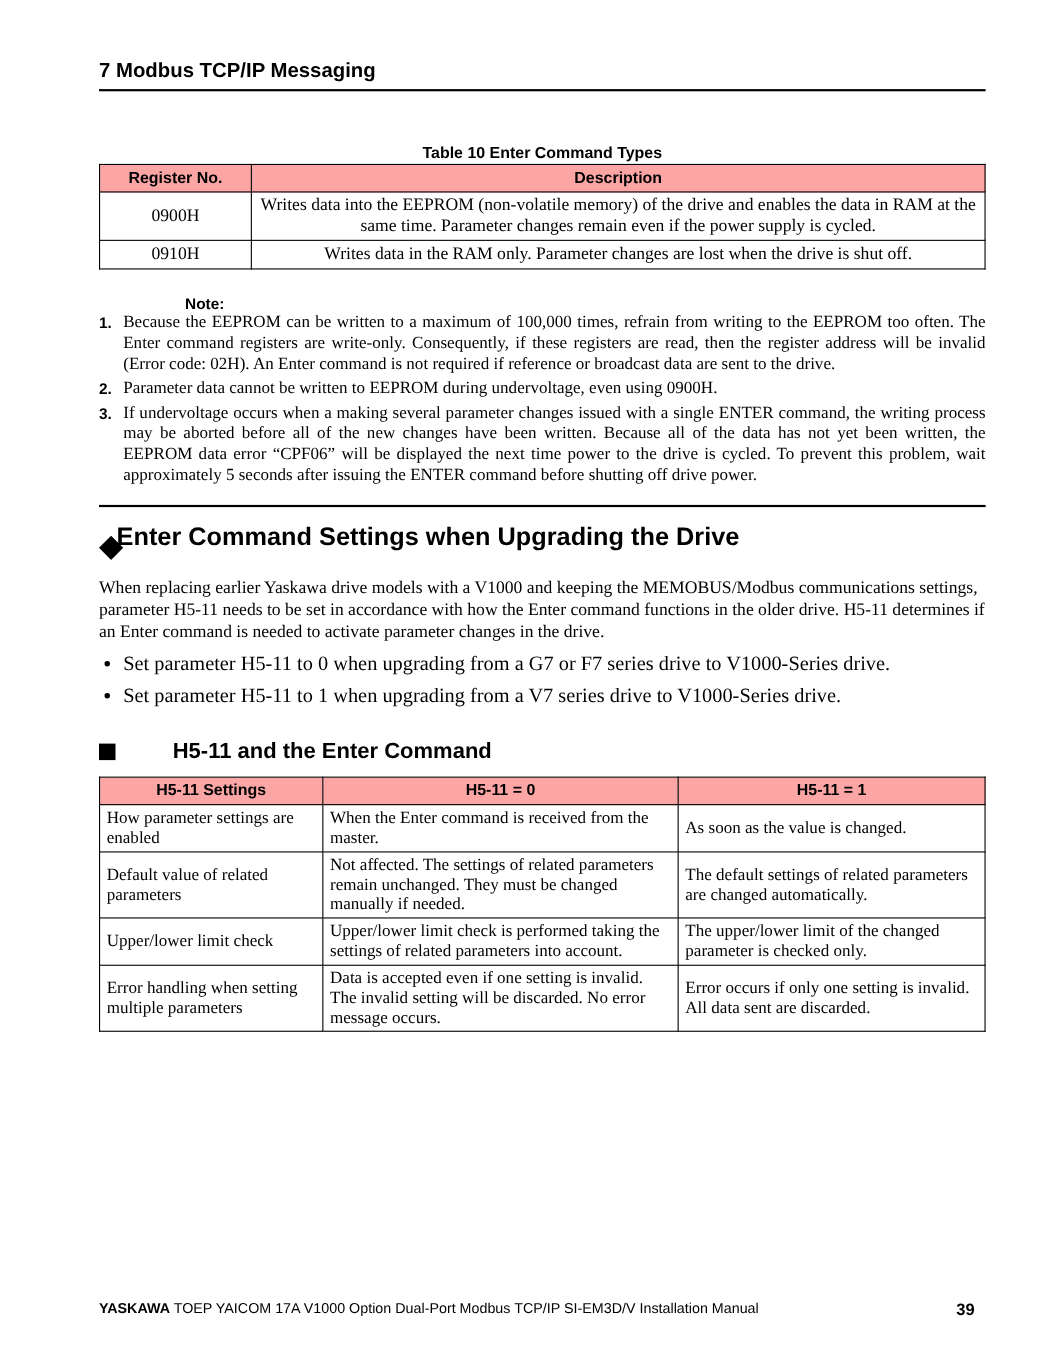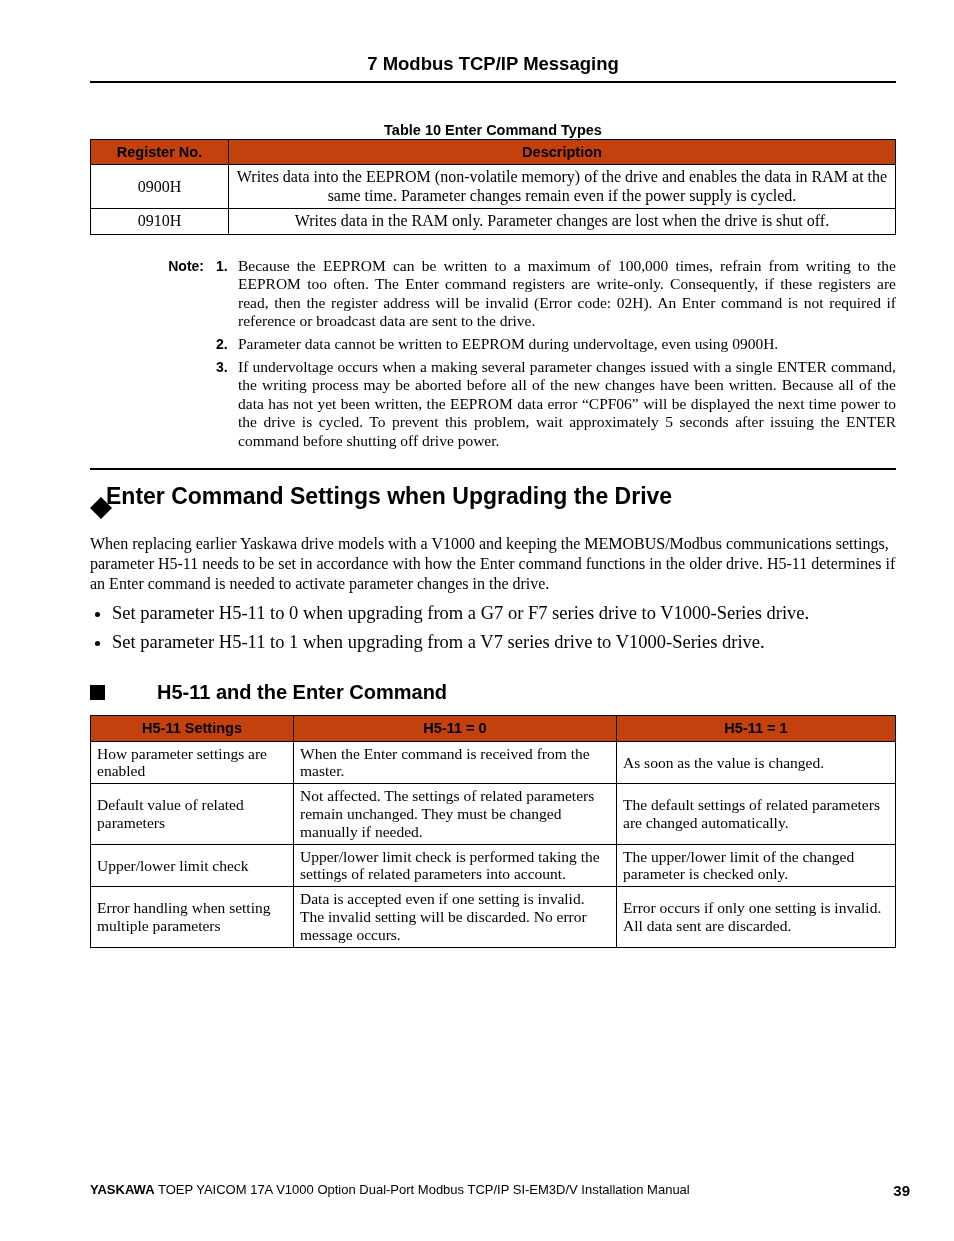--- a/index.html
+++ b/index.html
@@ -10,65 +10,66 @@
     color: #000;
     background: #fff;
     width: 954px;
     height: 1241px;
     margin: 0;
     padding: 52px 58px 0 90px;
     box-sizing: border-box;
     position: relative;
   }
   .header {
-    text-align: center;
+    text-align: left;
     font-family: Arial, Helvetica, sans-serif;
     font-weight: bold;
     font-size: 18.5px;
     border-bottom: 2.5px solid #000;
     padding-bottom: 6px;
-    margin-bottom: 38px;
+    margin-bottom: 48px;
   }
   .table-caption {
     font-family: Arial, Helvetica, sans-serif;
     font-weight: bold;
     font-size: 14.5px;
     text-align: center;
     margin-bottom: 0;
   }
   table {
     border-collapse: collapse;
     width: 100%;
     margin-bottom: 8px;
   }
   th, td {
     border: 1px solid #000;
     padding: 3px 6px;
     vertical-align: middle;
   }
   th {
-    background: #c2410c;
+    background: #fca5a5;
     font-family: Arial, Helvetica, sans-serif;
     font-weight: bold;
     font-size: 14.5px;
     text-align: center;
   }
   td {
     font-size: 16px;
     line-height: 1.15;
   }
   .col-reg { width: 125px; text-align: center; }
   .col-desc { text-align: center; }
 
   .notes-block {
     display: flex;
     font-size: 15.5px;
     line-height: 1.2;
     margin-top: 22px;
     margin-bottom: 10px;
+    flex-direction: column;
   }
   .notes-label {
     width: 84px;
     font-family: Arial, Helvetica, sans-serif;
     font-weight: bold;
     font-size: 14px;
     text-align: right;
     padding-right: 12px;
     padding-top: 1px;
     flex-shrink: 0;
@@ -146,21 +147,21 @@
     display: inline-block; margin-right: 14px;
   }
 
   .t2 td { font-size: 15.5px; }
   .t2 .col-a { width: 190px; }
   .t2 .col-b { width: 310px; }
 
   .footer {
     position: absolute;
     left: 90px;
-    right: 44px;
+    right: 68px;
     bottom: 40px;
     font-family: Arial, Helvetica, sans-serif;
     font-size: 13px;
     display: flex;
     justify-content: space-between;
   }
   .footer .left b { font-weight: bold; }
   .footer .right { font-weight: bold; font-size: 15px; }
 </style>
 </head>

